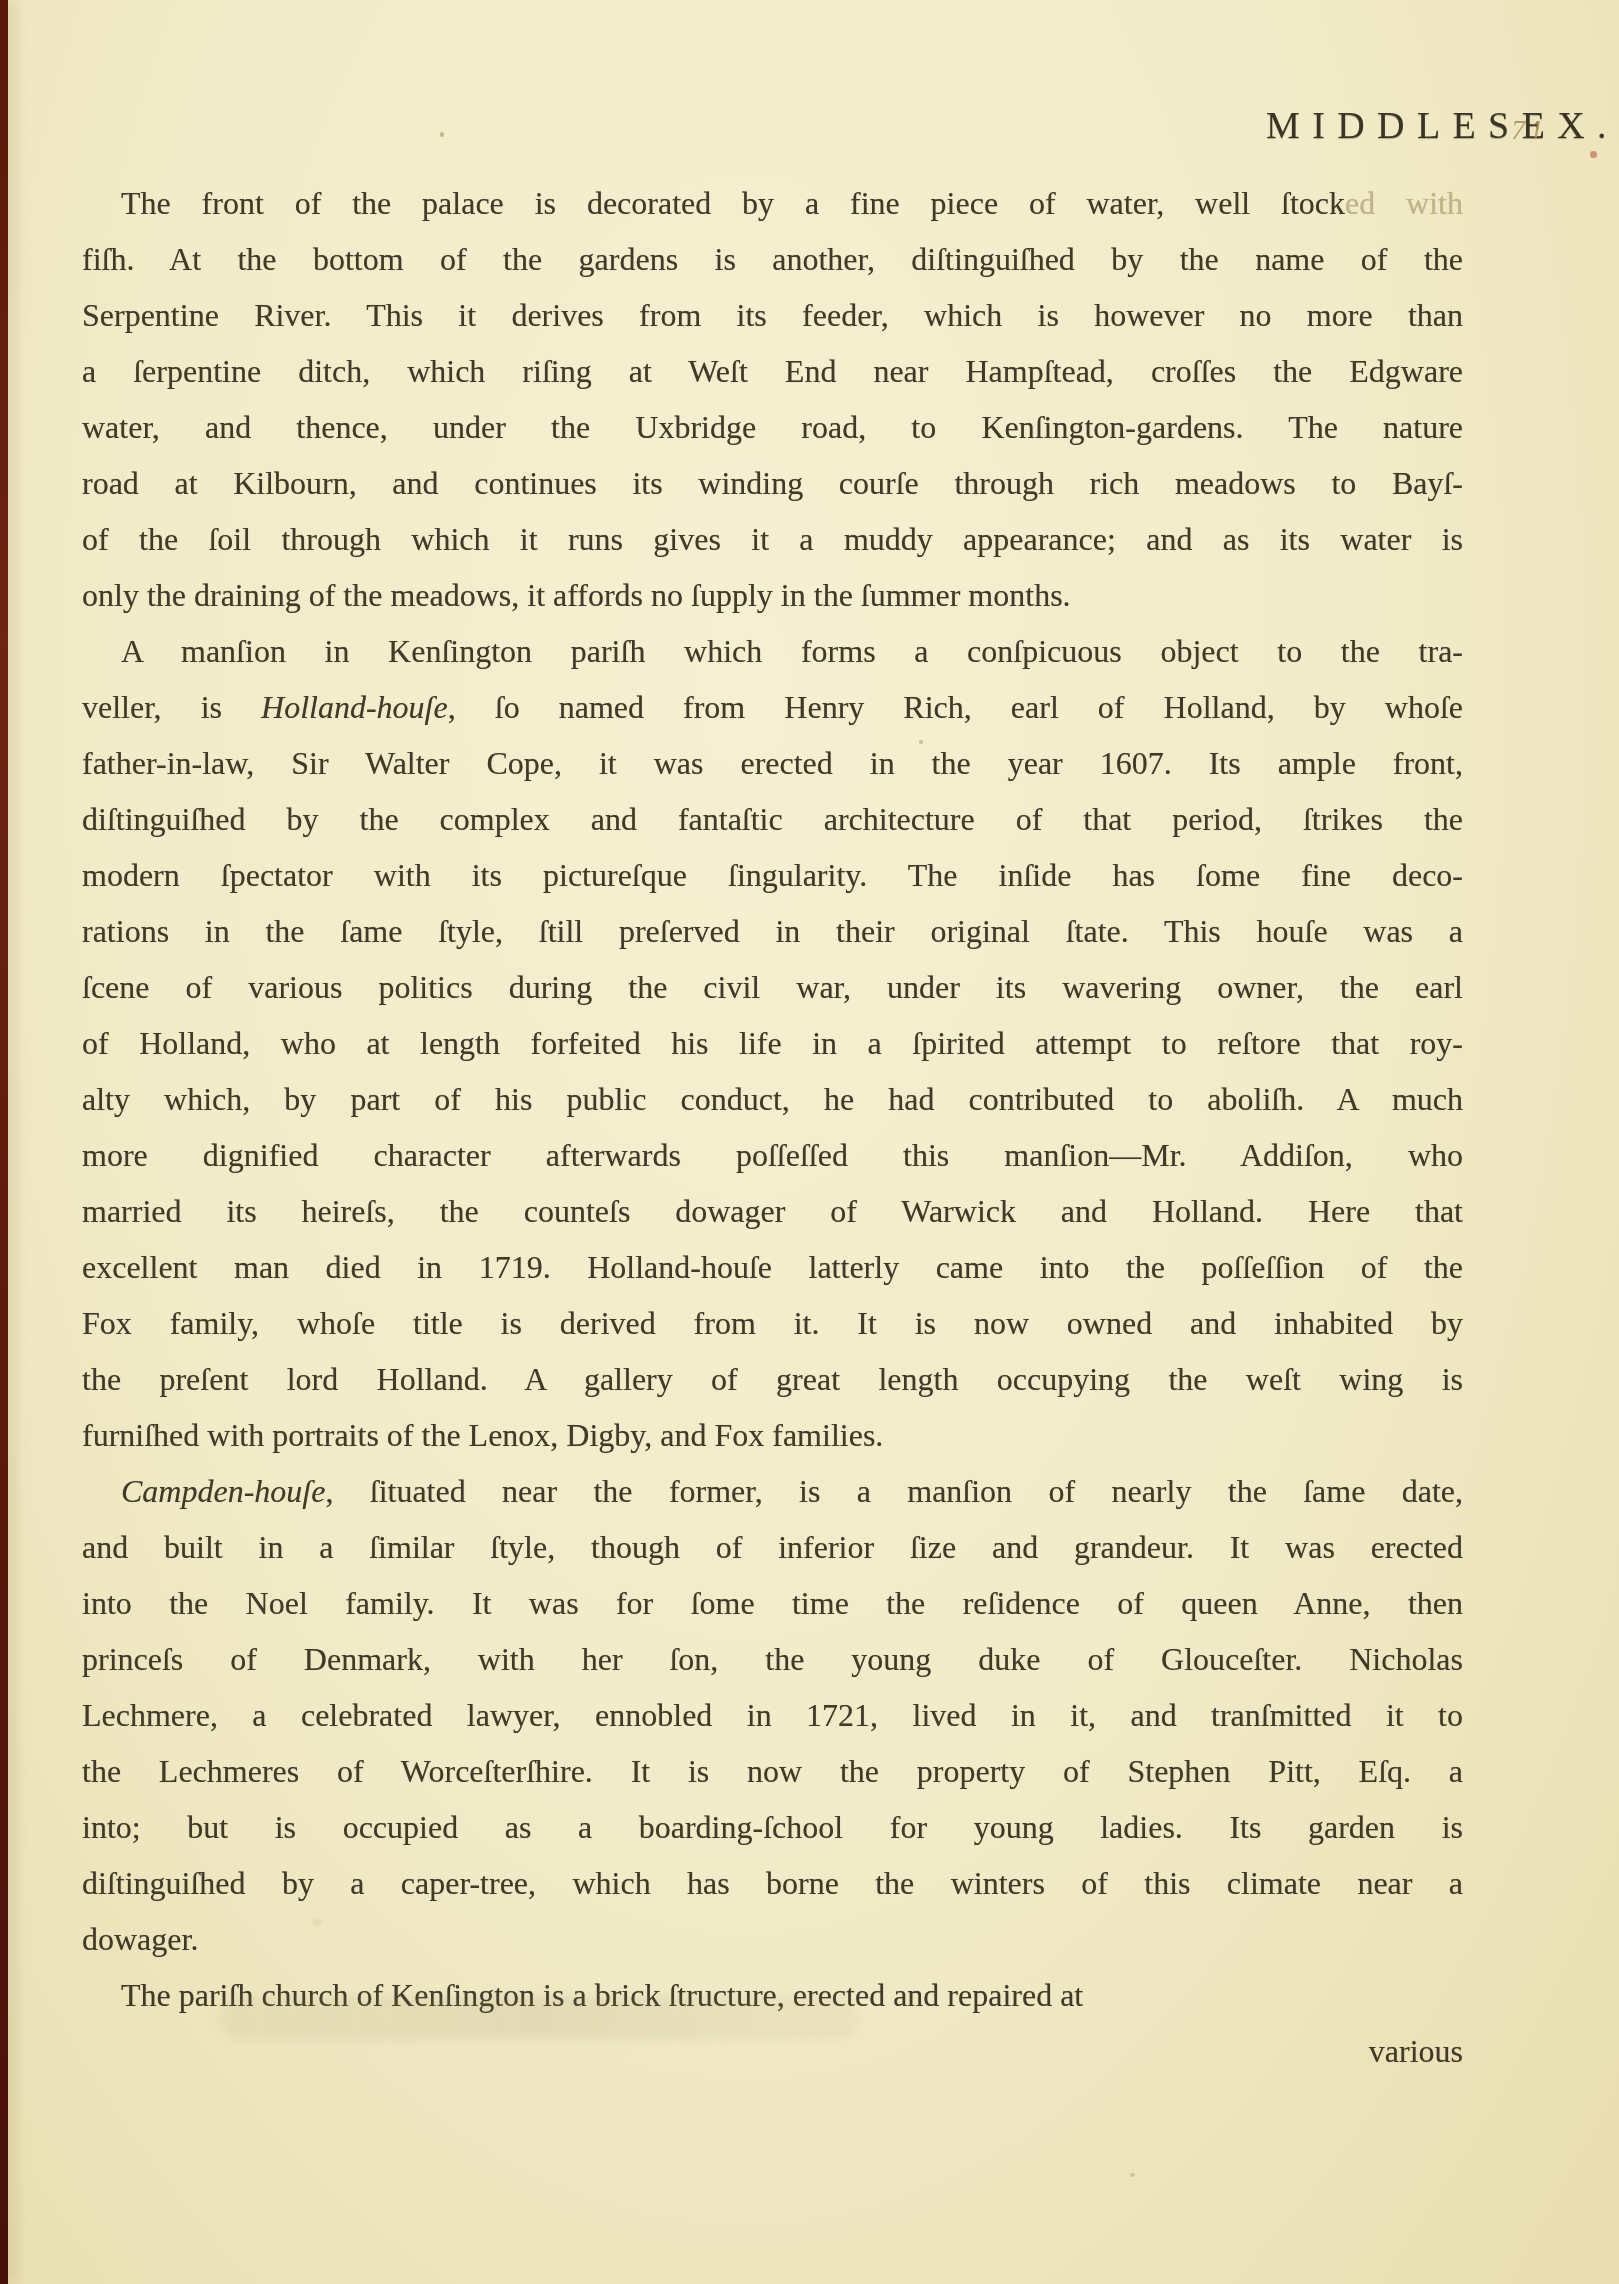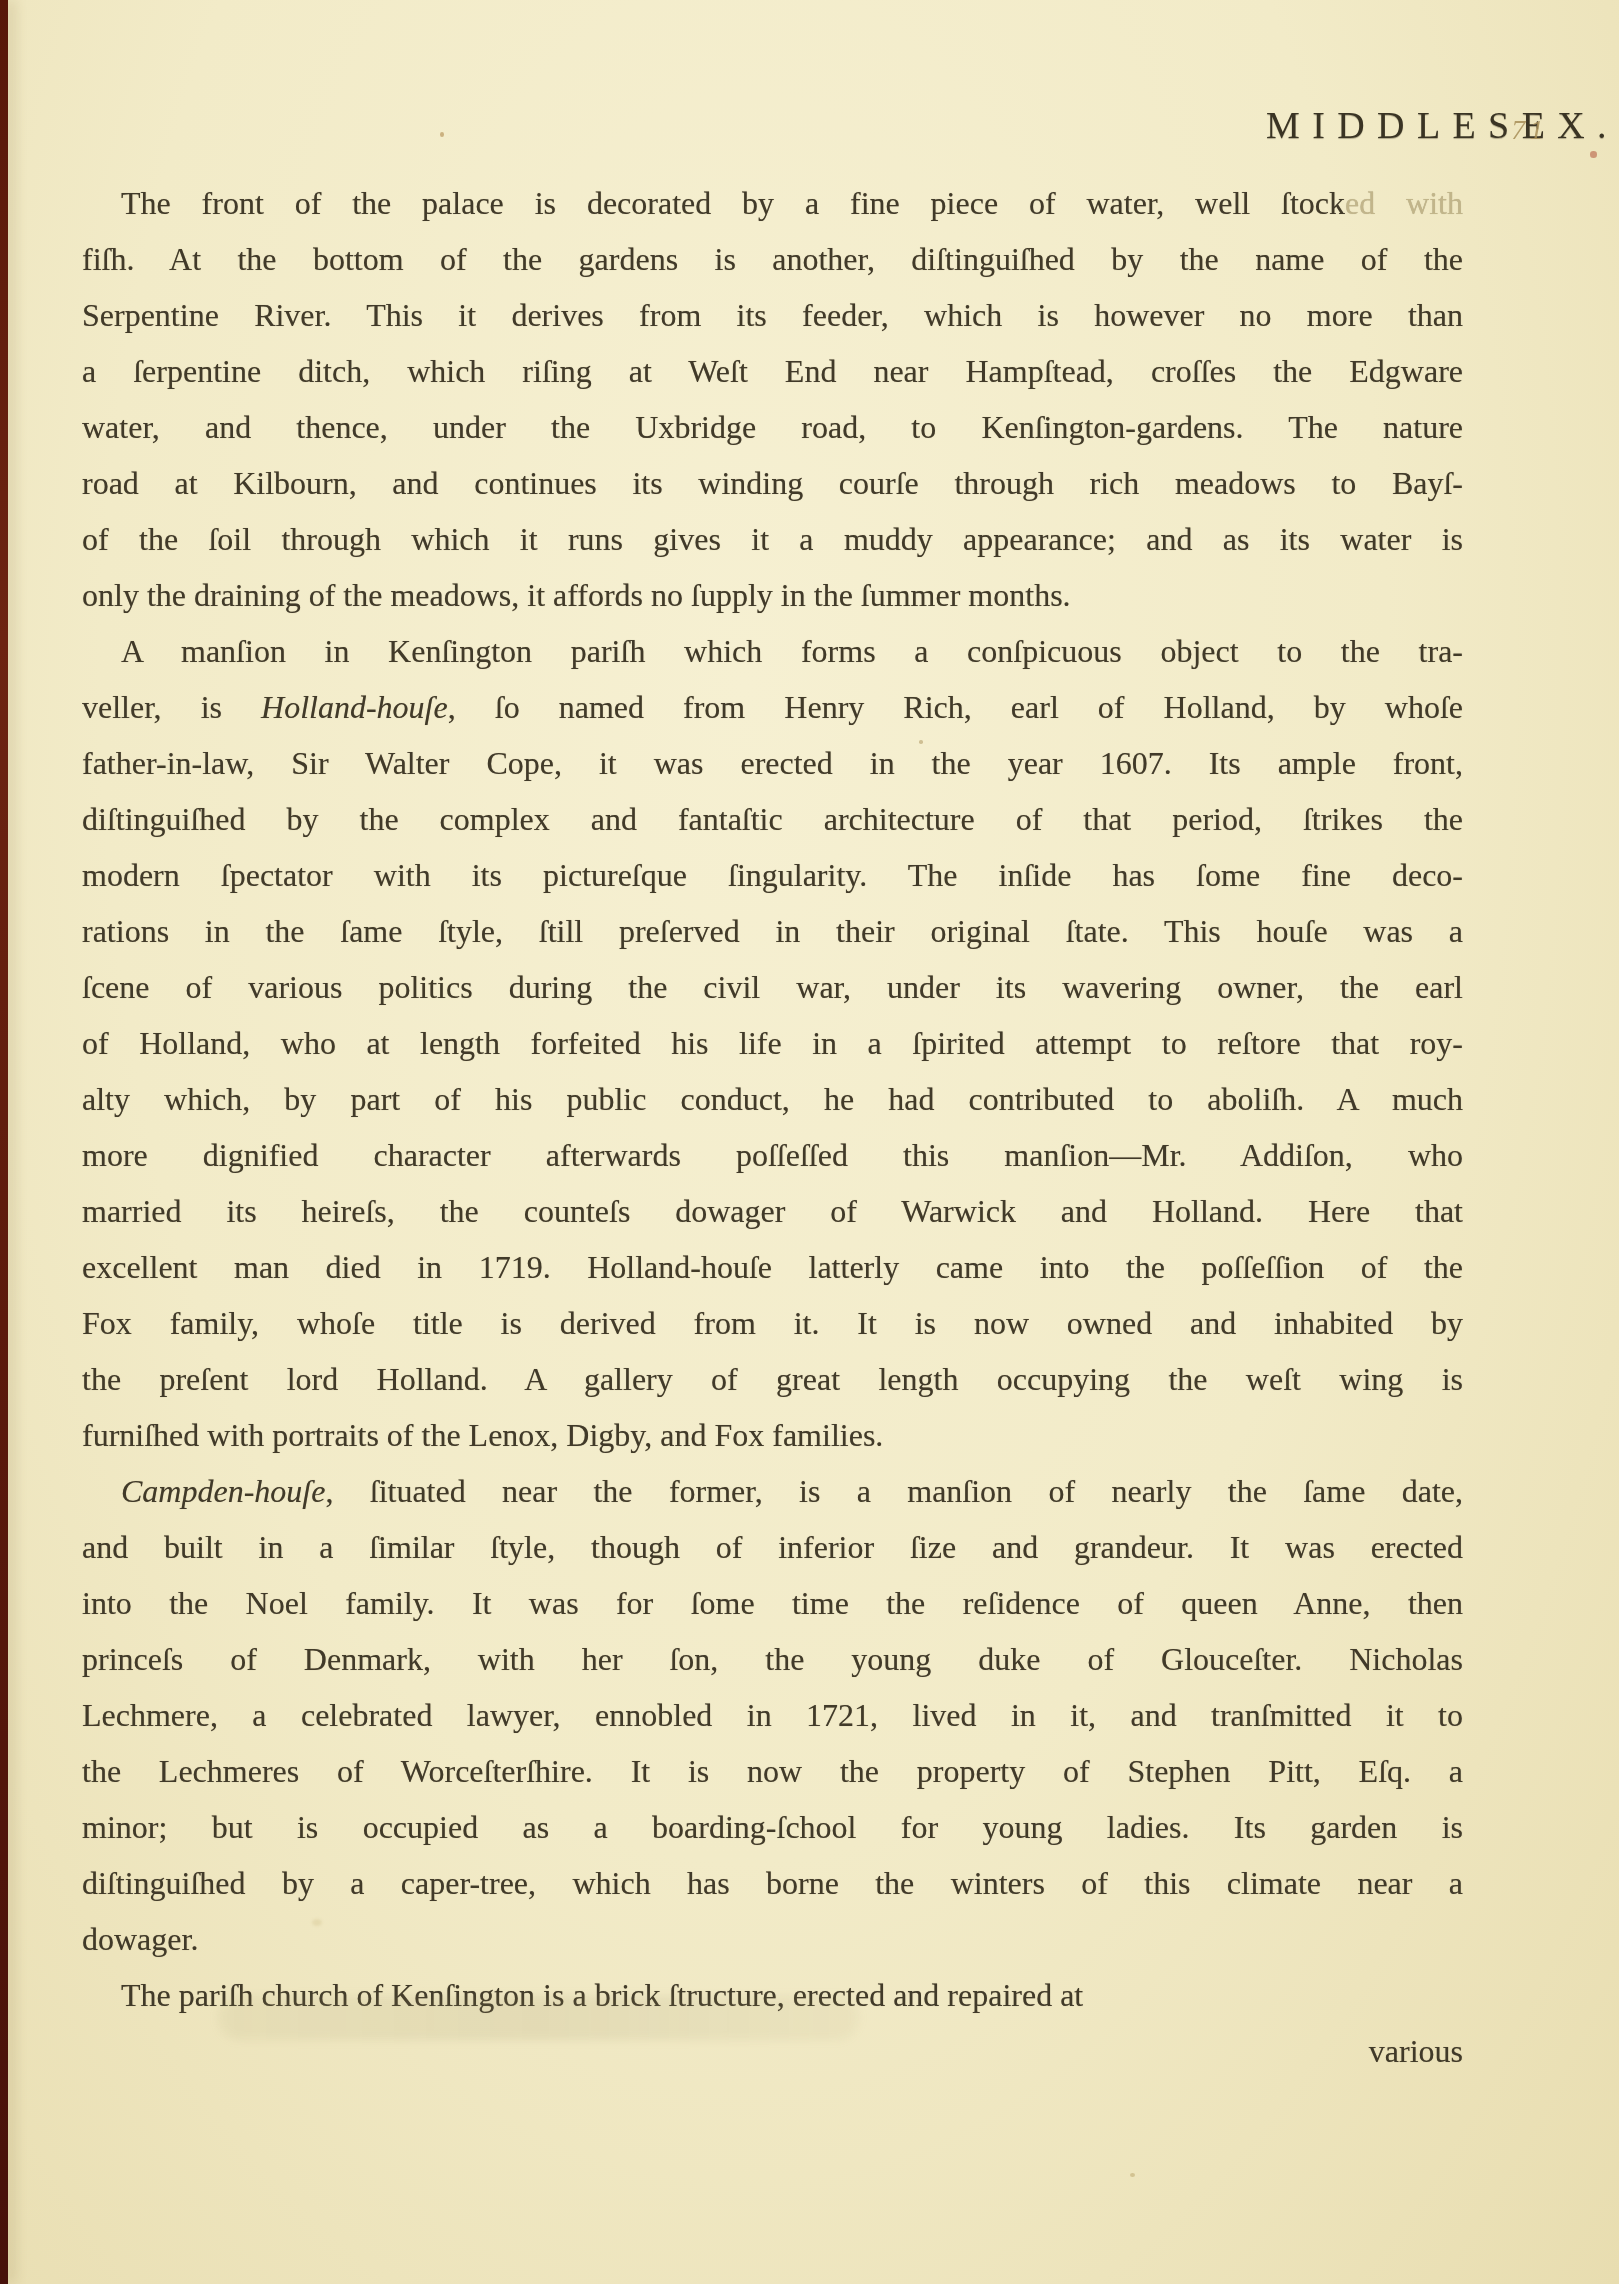--- a/index.html
+++ b/index.html
@@ -94,21 +94,21 @@
           <div class="line just">the preſent lord Holland. A gallery of great length occupying the weſt wing is</div>
           <div class="line last">furniſhed with portraits of the Lenox, Digby, and Fox families.</div>
         </div>
         <div class="para">
           <div class="line just indent"><i>Campden-houſe</i>, ſituated near the former, is a manſion of nearly the ſame date,</div>
           <div class="line just">and built in a ſimilar ſtyle, though of inferior ſize and grandeur. It was erected</div>
           <div class="line just">into the Noel family. It was for ſome time the reſidence of queen Anne, then</div>
           <div class="line just">princeſs of Denmark, with her ſon, the young duke of Glouceſter. Nicholas</div>
           <div class="line just">Lechmere, a celebrated lawyer, ennobled in 1721, lived in it, and tranſmitted it to</div>
           <div class="line just">the Lechmeres of Worceſterſhire. It is now the property of Stephen Pitt, Eſq. a</div>
-          <div class="line just">minor; but is occupied as a boarding-ſchool for young ladies. Its garden is</div>
+          <div class="line just">into; but is occupied as a boarding-ſchool for young ladies. Its garden is</div>
           <div class="line just">diſtinguiſhed by a caper-tree, which has borne the winters of this climate near a</div>
           <div class="line last">dowager.</div>
         </div>
         <div class="para">
           <div class="line last indent">The pariſh church of Kenſington is a brick ſtructure, erected and repaired at</div>
         </div>
       </div>
     <div class="catchword-line">various</div>
   </div>
 

